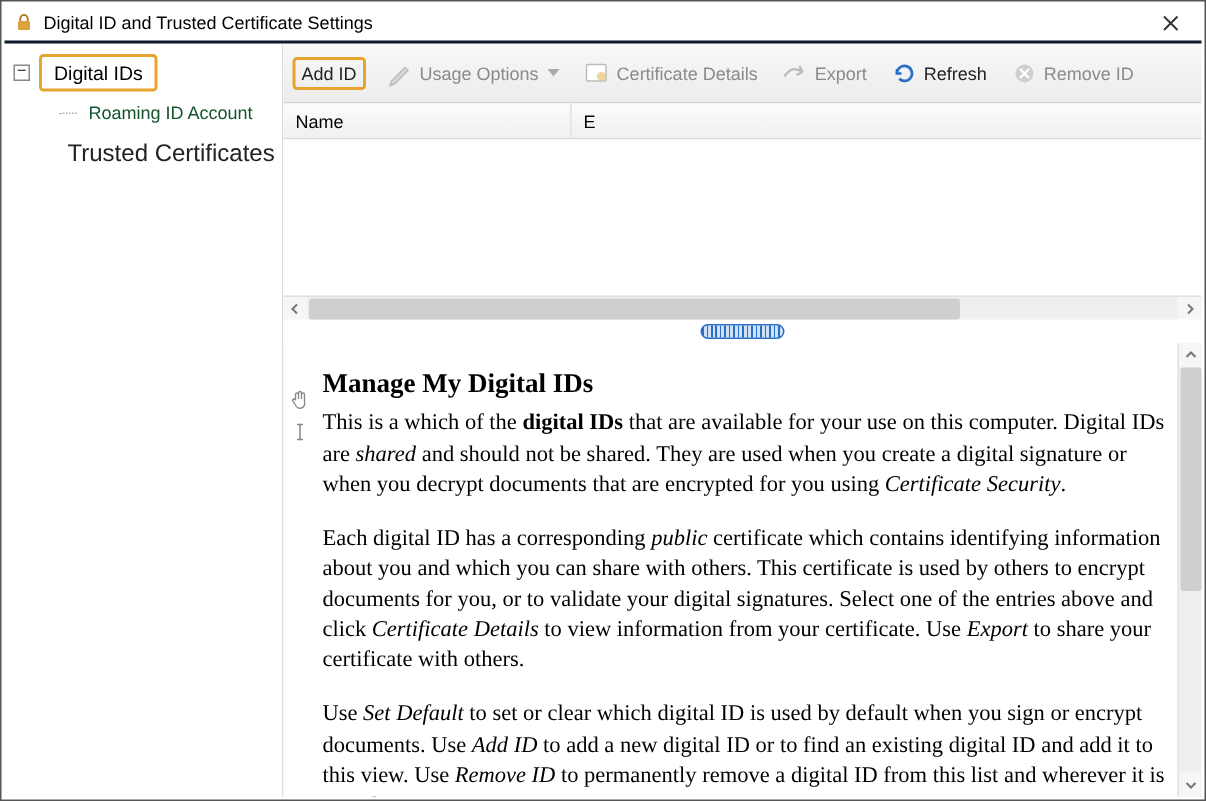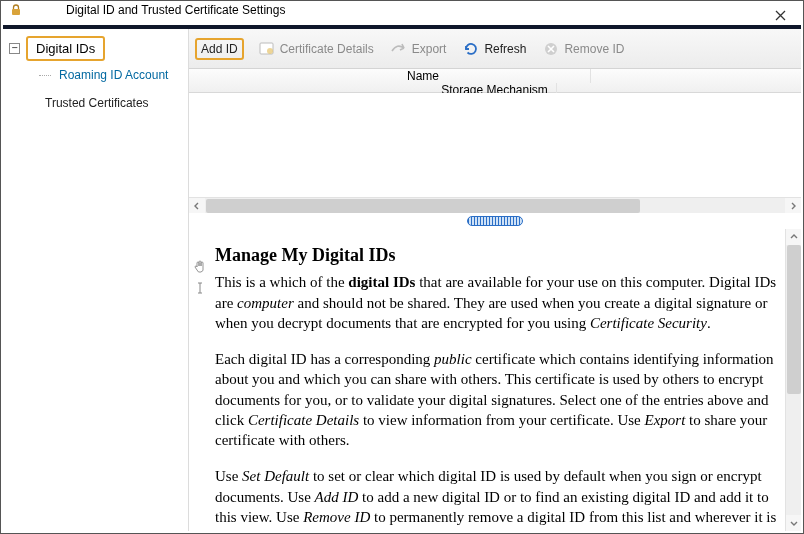--- a/index.html
+++ b/index.html
@@ -10,26 +10,25 @@
     font-size: 12px;
     background: #fff;
     width: 804px;
     height: 534px;
     overflow: hidden;
     border: 1px solid #555;
   }
   .titlebar {
     height: 26px;
     display: flex;
-    align-items: flex-start;
+    align-items: center;
     padding: 0 6px;
     background: #fff;
-    border-bottom: 4px solid #0f172a;
+    border-bottom: 2px solid #0f172a;
     position: relative;
-    gap: 37px;
   }
   .titlebar .lock { width: 14px; height: 14px; margin-right: 6px; }
   .titlebar .title { flex: 1; font-size: 12px; }
   .titlebar .close {
     width: 30px; height: 24px; display: flex; align-items: center; justify-content: center;
     font-size: 14px; cursor: default;
   }
   .content { display: flex; height: calc(100% - 26px); }
   
   .sidebar {
@@ -49,35 +48,35 @@
     padding: 3px 8px;
     border: 2px solid #e6a42e;
     border-radius: 3px;
     font-size: 13px;
   }
   .child-row {
     height: 28px;
     display: flex; align-items: center;
     padding-left: 56px;
     font-size: 12px;
-    color: #0369a1;
+    color: #14532d;
     cursor: default;
     position: relative;
   }
   .child-row::before {
     content: "";
     position: absolute;
     left: 36px;
     top: 50%;
     width: 12px;
     border-top: 1px dotted #aaa;
   }
   .sib-row {
     height: 28px; display: flex; align-items: center;
-    padding-left: 42px; font-size: 12px; color: #222;
+    padding-left: 42px; font-size: 16px; color: #222;
     cursor: default;
   }
   
   .right { flex: 1; display: flex; flex-direction: column; background: #fff; justify-content: center; }
   .toolbar {
     height: 40px;
     background: linear-gradient(#f8f8f8, #ececec);
     border-bottom: 1px solid #d4d4d4;
     display: flex; align-items: center;
     padding: 0 6px;
@@ -105,21 +104,20 @@
     margin-right: 4px;
   }
   
   .cols {
     height: 24px;
     display: flex;
     background: linear-gradient(#fcfcfc, #f0f0f0);
     border-bottom: 1px solid #d8d8d8;
     font-size: 12px;
     align-items: center;
-    flex-direction: column;
   }
   .col { padding: 0 8px; border-right: 1px solid #e2e2e2; height: 100%; display: flex; align-items: center; }
   
   .grid-body { height: 104px; background: #fff; }
   .hscroll {
     height: 16px; background: #efefef; display: flex; align-items: center;
     border-top: 1px solid #e2e2e2;
   }
   .hscroll .arrow {
     width: 16px; height: 16px; display: flex; align-items: center; justify-content: center;
@@ -201,20 +199,29 @@
               <rect x="2" y="3" width="13" height="11" rx="1" fill="#fff" stroke="#3a76c4" stroke-width="1"></rect>
               <circle cx="7" cy="8" r="2" fill="#9bbbe2"></circle>
               <path d="M4 13 q3 -3 6 0" fill="#9bbbe2"></path>
               <rect x="11" y="1" width="6" height="6" fill="#fff" stroke="#2e8b2e"></rect>
               <path d="M14 2 v4 M12 4 h4" stroke="#2e8b2e" stroke-width="1.4"></path>
             </svg>
         </span>
         <span class="tool enabled" style="padding:0">Add ID</span>
       </div>
 
+      <div class="tool">
+        <span class="ico">
+          <svg viewBox="0 0 18 18">
+              <path d="M3 14 L12 5 l2 2 L5 16 l-3 1 z" fill="#d6d6d6" stroke="#bcbcbc"></path>
+            </svg>
+        </span>
+        <span>Usage Options</span>
+        <span class="caret"></span>
+      </div>
 
       <div class="tool">
         <span class="ico">
           <svg viewBox="0 0 18 18">
               <rect x="2" y="3" width="13" height="11" rx="1" fill="#fff" stroke="#bcbcbc"></rect>
               <circle cx="12" cy="11" r="3" fill="#e6c36b" opacity="0.7"></circle>
             </svg>
         </span>
         <span>Certificate Details</span>
       </div>
@@ -245,23 +252,20 @@
               <path d="M6 6 l6 6 M12 6 l-6 6" stroke="#fff" stroke-width="1.6"></path>
             </svg>
         </span>
         <span>Remove ID</span>
       </div>
     </div>
 
     <div class="cols">
       <div class="col" style="width:192px">
           <span>Name</span>
-        </div>
-      <div class="col" style="flex:1">
-          <span>Storage Mechanism</span>
         </div>
       <div class="col" style="width:20px;border-right:none">
           <span>E</span>
         </div>
     </div>
 
     <div class="grid-body"></div>
 
     <div class="hscroll">
       <div class="arrow">
@@ -293,21 +297,21 @@
         <span class="g">
           <svg viewBox="0 0 14 14">
               <path d="M5 2 h4 M7 2 v10 M5 12 h4" stroke="#888" stroke-width="1"></path>
             </svg>
         </span>
       </div>
 
       <div class="doc">
         <h2>Manage My Digital IDs</h2>
         <p>
-          <span>This is a which of the </span><b>digital IDs</b><span> that are available for your use on this computer. Digital IDs are </span><i>computer</i><span> and should not be shared. They are used when you create a digital signature or when you decrypt documents that are encrypted for you using </span><i>Certificate Security</i><span>.</span>
+          <span>This is a which of the </span><b>digital IDs</b><span> that are available for your use on this computer. Digital IDs are </span><i>shared</i><span> and should not be shared. They are used when you create a digital signature or when you decrypt documents that are encrypted for you using </span><i>Certificate Security</i><span>.</span>
         </p>
         <p>
           <span>Each digital ID has a corresponding </span><i>public</i><span> certificate which contains identifying information about you and which you can share with others. This certificate is used by others to encrypt documents for you, or to validate your digital signatures. Select one of the entries above and click </span><i>Certificate Details</i><span> to view information from your certificate. Use </span><i>Export</i><span> to share your certificate with others.</span>
         </p>
         <p class="cut">
           <span>Use </span><i>Set Default</i><span> to set or clear which digital ID is used by default when you sign or encrypt documents. Use </span><i>Add ID</i><span> to add a new digital ID or to find an existing digital ID and add it to this view. Use </span><i>Remove ID</i><span> to permanently remove a digital ID from this list and wherever it is stored</span>
         </p>
       </div>
 
       <div class="vscroll">

